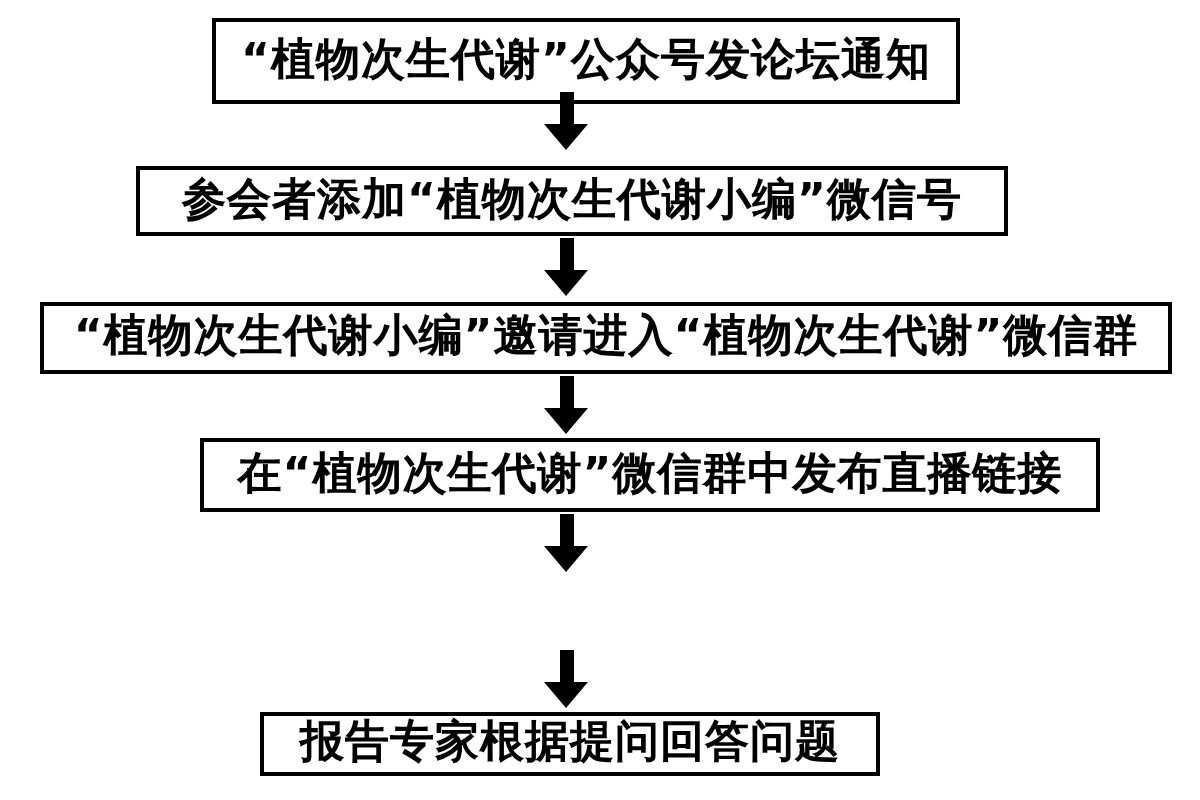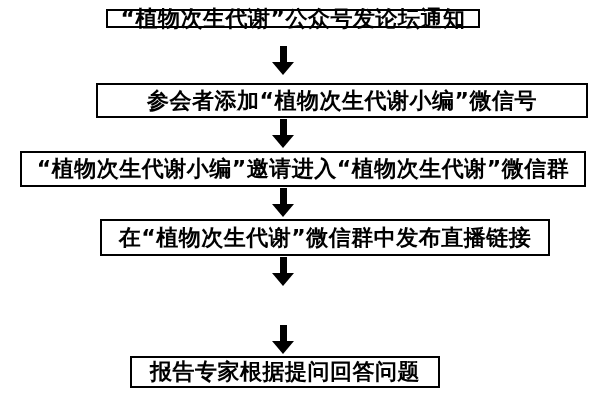--- a/index.html
+++ b/index.html
@@ -22,22 +22,22 @@
     color: #000000;
     font-weight: bold;
     font-size: 22px;
     line-height: 1;
     display: flex;
     align-items: center;
     justify-content: center;
     white-space: nowrap;
     letter-spacing: 0.5px;
   }
-  .box-1 { left: 106px; top:   9px; width: 374px; height: 19px; }
-  .box-2 { left:  96px; top:  83px; width: 492px; height: 35px; }
+  .box-1 { left: 106px; top:   9px; width: 374px; height: 43px; }
+  .box-2 { left:  68px; top:  83px; width: 436px; height: 35px; }
   .box-3 { left:  20px; top: 151px; width: 566px; height: 36px; }
   .box-4 { left:  68px; top: 219px; width: 450px; height: 37px; margin-left: 32px; }
   .box-5 { left:  18px; top: 288px; width: 564px; height: 37px; }
   .box-6 { left: 130px; top: 356px; width: 310px; height: 32px; }
 
   .flow-arrow {
     position: absolute;
     left: 283px;
     transform: translateX(-50%);
     display: flex;

